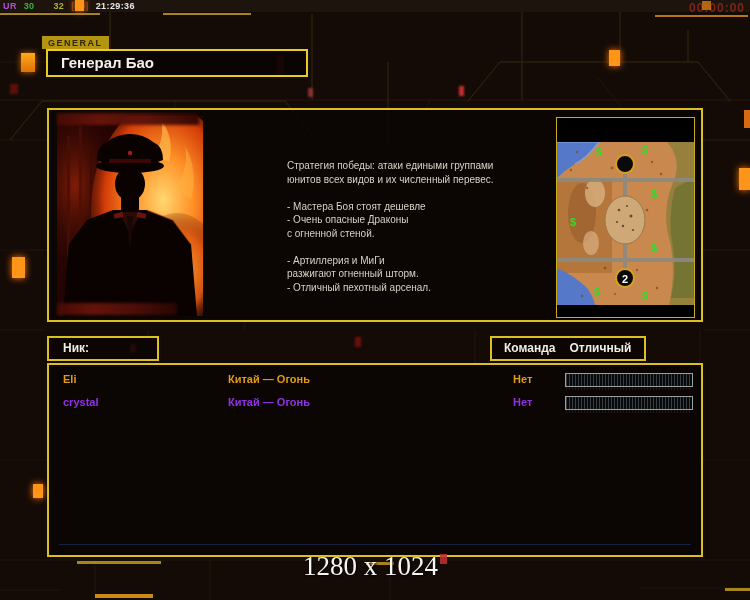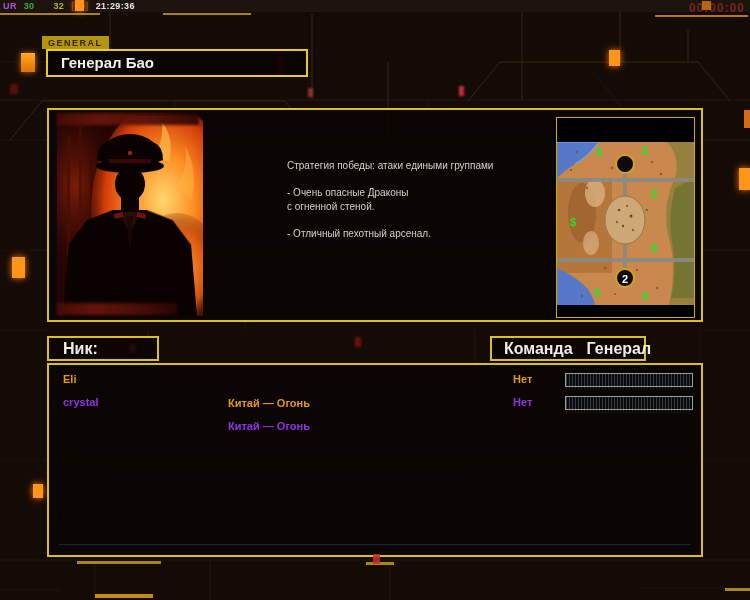--- a/index.html
+++ b/index.html
@@ -38,29 +38,29 @@
   .smudge.s2{left:8px;top:193px;width:120px;height:12px;}
 
   .portrait{position:absolute;left:8px;top:6px;width:146px;height:200px;z-index:2;}
   .minimap{position:absolute;left:507px;top:7px;width:137px;height:199px;border:1px solid #c8ac1c;background:#000;}
 
   .briefing{position:absolute;left:238px;top:49px;width:258px;color:#d8d1c8;font-size:10px;line-height:13.5px;}
   .bline{min-height:13.5px;white-space:nowrap;}
 
   
   .hdr{position:absolute;top:336px;height:21px;border:2px solid #dcc01e;background:rgba(10,5,2,.85);
-       color:#f0ede6;font-weight:bold;font-size:16px;line-height:21px;box-sizing:content-box;}
+       color:#f0ede6;font-weight:bold;font-size:12px;line-height:21px;box-sizing:content-box;}
   .hdr.nick{left:47px;width:94px;padding-left:14px;}
   .hdr.general{left:218px;width:140px;padding-left:14px;}
   .hdr.teamprog{left:490px;width:140px;padding-left:12px;display:flex;gap:14px;}
 
   
   .row{position:absolute;left:0;width:648px;height:18px;font-weight:bold;font-size:11px;}
   .row .nick{position:absolute;left:14px;top:2px;}
-  .row .gen{position:absolute;left:179px;top:2px;margin-top:24px;}
+  .row .gen{position:absolute;left:179px;top:2px;}
   .row .team{position:absolute;left:464px;top:2px;}
   .bar{position:absolute;left:516px;top:2px;width:126px;height:12px;border:1px solid #98a0a0;
        background:repeating-linear-gradient(90deg,#3a3e44 0,#3a3e44 1px,#08090a 1px,#08090a 3px);}
   .bar::after{content:"";position:absolute;left:0;right:0;top:13px;height:3px;background:inherit;opacity:.35;}
   .blueline{position:absolute;left:10px;right:10px;bottom:10px;height:1px;background:#24407a;opacity:.5;}
 
   
   .watermark{position:absolute;left:0;top:551px;width:750px;text-align:center;
              font-family:"Liberation Serif",serif;font-size:27px;color:#f5f5f5;
              text-shadow:1px 1px 2px #000;z-index:5;}
@@ -176,24 +176,28 @@
       <circle cx="73" cy="37" r="2.2" fill="#b02020" opacity="0.9"></circle>
       <path d="M62,96 L84,96 L73,118 Z" fill="#2a0c04"></path>
       <path d="M70,100 L76,100 L74,130 L72,130 Z" fill="#180704"></path>
       <rect x="57" y="97" width="9" height="5" fill="#6a1410" transform="rotate(-12 61 99)"></rect>
       <rect x="80" y="97" width="9" height="5" fill="#6a1410" transform="rotate(12 85 99)"></rect>
       <path d="M90,94 L116,104 L134,128" stroke="#e06818" stroke-width="1.5" fill="none" opacity="0.5"></path>
     </svg>
 
     <div class="briefing">
       <div class="bline">Стратегия победы: атаки едиными группами</div>
+      <div class="bline">юнитов всех видов и их численный перевес.</div>
       <div class="bline"></div>
+      <div class="bline">- Мастера Боя стоят дешевле</div>
       <div class="bline">- Очень опасные Драконы</div>
       <div class="bline">с огненной стеной.</div>
       <div class="bline"></div>
+      <div class="bline">- Артиллерия и МиГи</div>
+      <div class="bline">разжигают огненный шторм.</div>
       <div class="bline">- Отличный пехотный арсенал.</div>
     </div>
 
     <svg class="minimap" width="137" height="199" viewBox="0 0 137 199">
       <rect width="137" height="199" fill="#000"></rect>
       <rect x="0" y="24" width="137" height="163" fill="#c9884d"></rect>
       <rect x="0" y="60" width="55" height="95" fill="#b5763c"></rect>
       <ellipse cx="25" cy="95" rx="14" ry="30" fill="#9a5f2e" opacity="0.7"></ellipse>
       <ellipse cx="38" cy="75" rx="10" ry="14" fill="#d8b080" opacity="0.8"></ellipse>
       <ellipse cx="34" cy="125" rx="8" ry="12" fill="#d8b080" opacity="0.7"></ellipse>
@@ -245,36 +249,36 @@
       <rect x="0" y="0" width="137" height="24" fill="#000"></rect>
       <rect x="0" y="187" width="137" height="12" fill="#000"></rect>
     </svg>
   </div>
 
   <div class="hdr nick">
     <span>Ник:</span>
   </div>
   <div class="hdr teamprog">
     <span>Команда</span>
-    <span>Генерал</span>
+    <span>Отличный</span>
   </div>
 
   <div class="panel list-panel">
     <div class="row" style="top:6px;">
       <span class="nick" style="color: rgb(226, 154, 24);">Eli</span>
       <span class="gen" style="color: rgb(226, 154, 24);">Китай — Огонь</span>
       <span class="team" style="color: rgb(226, 154, 24);">Нет</span>
       <span class="bar"></span>
     </div>
     <div class="row" style="top:29px;">
       <span class="nick" style="color: rgb(146, 50, 230);">crystal</span>
       <span class="gen" style="color: rgb(146, 50, 230);">Китай — Огонь</span>
       <span class="team" style="color: rgb(146, 50, 230);">Нет</span>
       <span class="bar"></span>
     </div>
     <div class="blueline"></div>
   </div>
 
   <div class="watermark">
-    <span class="redmark"></span>
+    <span>1280 x 1024</span><span class="redmark"></span>
   </div>
 
 </div>
 
 </body></html>

